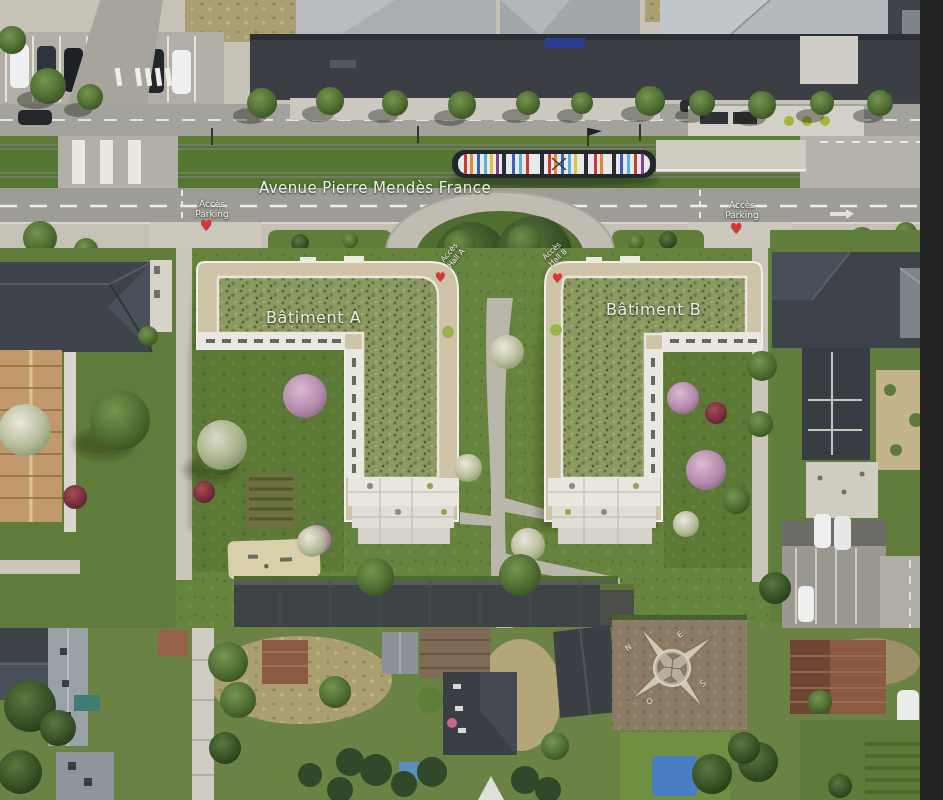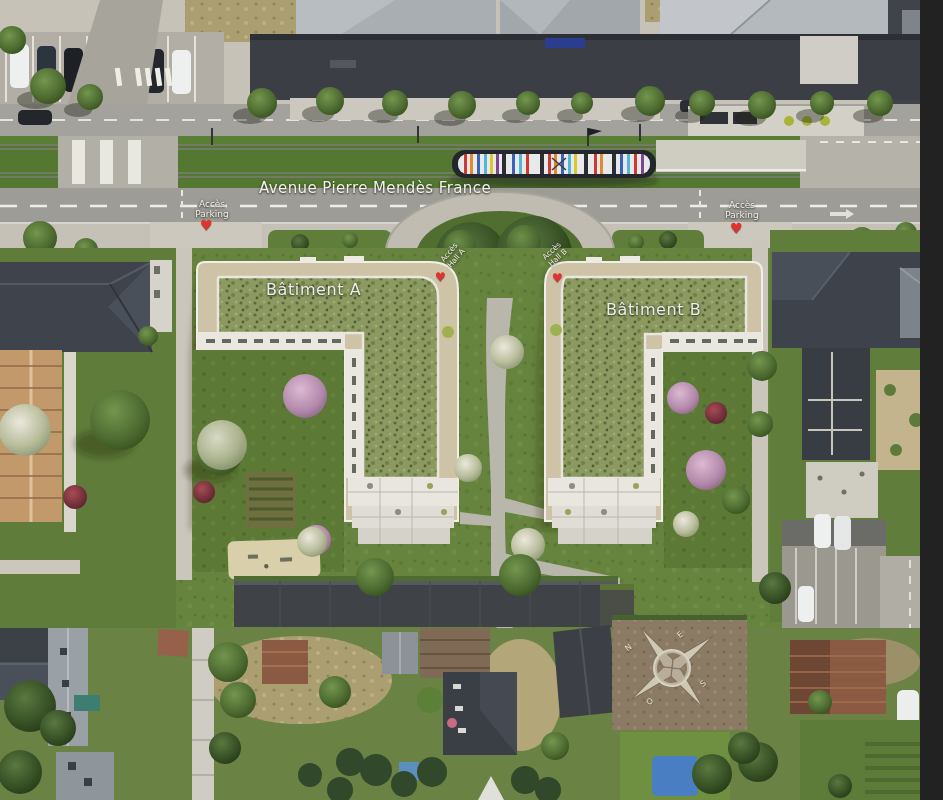--- a/index.html
+++ b/index.html
@@ -677,21 +677,21 @@
       <rect x="620" y="732" width="110" height="68" fill="#6f9040"></rect>
       <rect x="652" y="756" width="46" height="40" rx="5" fill="#4a7ec2"></rect>
       <circle cx="712" cy="774" r="20" fill="url(#gTreeDark)"></circle>
       <circle cx="744" cy="748" r="16" fill="url(#gTreeDark)"></circle>
     </g>
   </g>
 </svg>
 
 <div class="lbl avenue" style="left:259px; top:179px;">Avenue Pierre Mendès France</div>
 
-<div class="lbl bldg" style="left:266px; top:280px;">Bâtiment A</div>
+<div class="lbl bldg" style="left:266px; top:308px;">Bâtiment A</div>
 <div class="lbl bldg" style="left:606px; top:300px;">Bâtiment B</div>
 
 <div class="lbl center two-line" style="left:184px; top:199px;">
   <div>Accès</div>
   <div>Parking</div>
 </div>
 <div class="marker" style="left:200px; top:218px;">♥</div>
 
 <div class="lbl center two-line" style="left:714px; top:200px;">
   <div>Accès</div>

